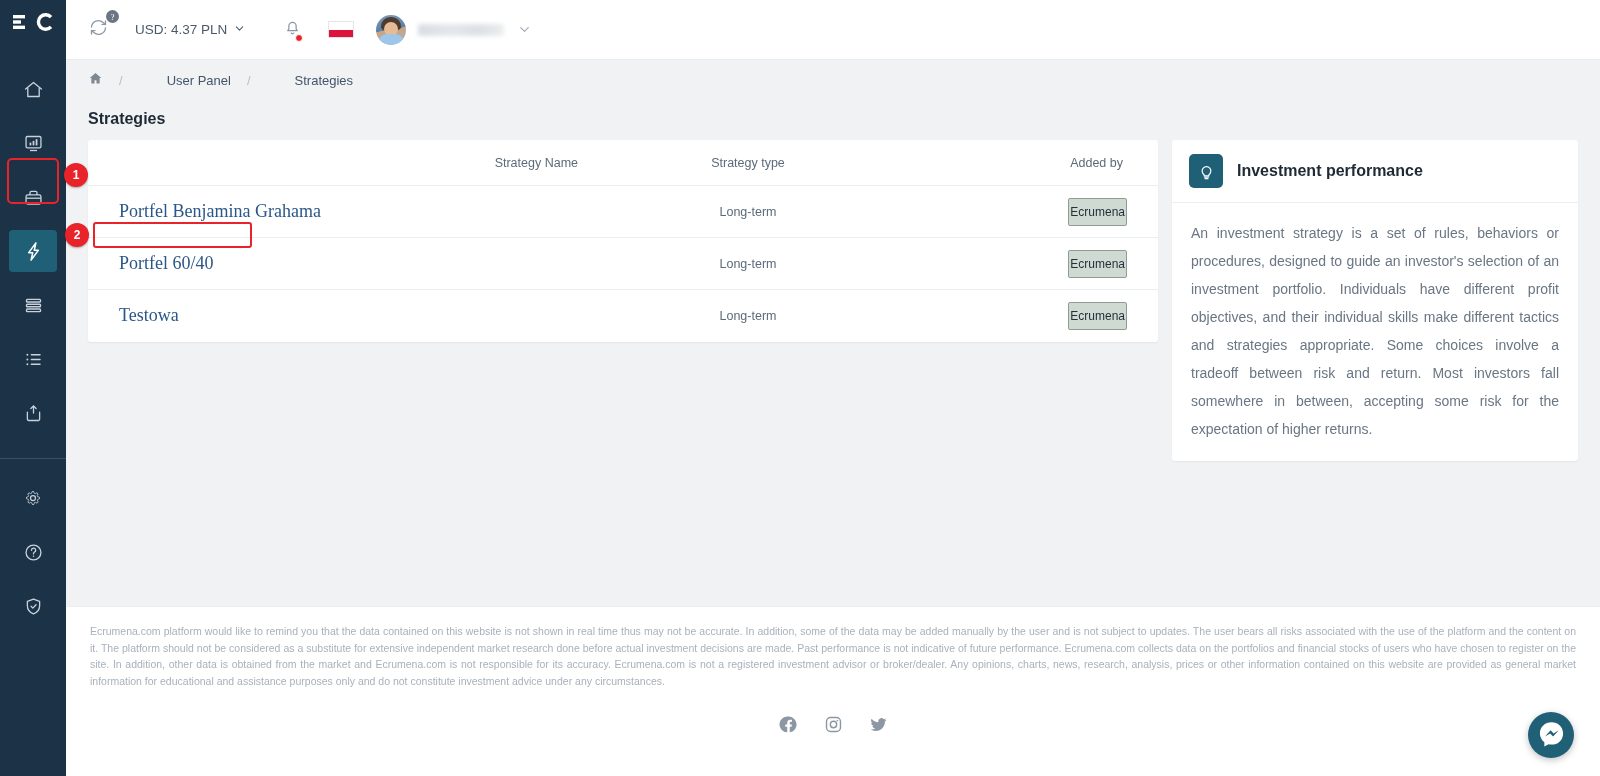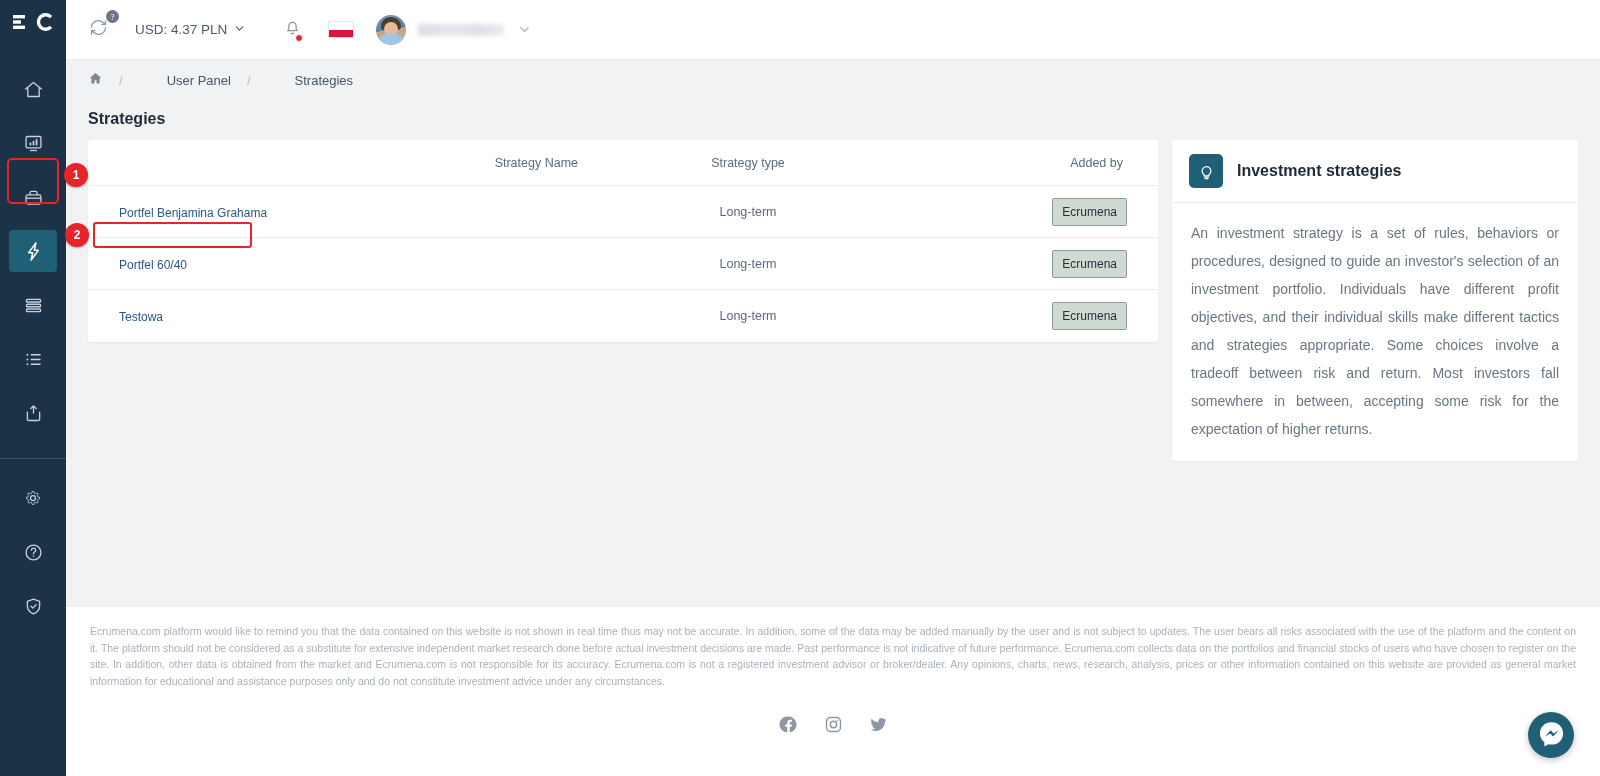--- a/index.html
+++ b/index.html
@@ -144,27 +144,27 @@
   }
   th.c1 { padding-left: 31px; }
   th.c2 { text-align: center; width: 340px; }
   th.c3 { text-align: right; padding-right: 35px; width: 240px; }
   td { border-bottom: 1px solid #eceef0; padding: 0; vertical-align: middle; height: 52px; }
   tr.last td { border-bottom: none; }
   td.c1 { padding-left: 31px; }
   td.c2 { text-align: center; font-size: 12.5px; color: #5c6b7a; }
   td.c3 { text-align: right; padding-right: 31px; }
   .strat-link {
-    font-size: 12px; color: #2b5788; cursor: pointer; text-decoration: none;
+    font-size: 18px; color: #2b5788; cursor: pointer; text-decoration: none; font-family: Liberation Serif, serif;
   }
   .ecru-btn {
     display: inline-block;
     font-size: 12px; color: #24313d;
     background: #cfdbd2; border: 1px solid #8e9d92;
-    border-radius: 2px; padding: 6px 9px; cursor: pointer;
+    border-radius: 2px; padding: 6px 1px; cursor: pointer;
     font-family: "Liberation Sans", sans-serif;
   }
 
   .card-info {
     flex: 1; background: #fff; border-radius: 3px;
     box-shadow: 0 1px 2px rgba(0,0,0,.06);
     min-height: 233px;
   }
   .info-head {
     display: flex; align-items: center; gap: 14px;
@@ -432,21 +432,21 @@
       </div>
 
       <div class="card-info">
         <div class="info-head">
           <div class="bulb-box">
             <svg width="19" height="19" viewBox="0 0 24 24" fill="none" stroke="#ffffff" stroke-width="1.5" stroke-linecap="round" stroke-linejoin="round">
               <path d="M9 16a5.5 5.5 0 1 1 6 0v1.6H9z"></path>
               <path d="M9.6 19.2h4.8M10.2 21h3.6"></path>
             </svg>
           </div>
-          <div class="info-title">Investment strategies</div>
+          <div class="info-title">Investment performance</div>
         </div>
         <div class="info-body">An investment strategy is a set of rules, behaviors or procedures, designed to guide an investor's selection of an investment portfolio. Individuals have different profit objectives, and their individual skills make different tactics and strategies appropriate. Some choices involve a tradeoff between risk and return. Most investors fall somewhere in between, accepting some risk for the expectation of higher returns.</div>
       </div>
     </div>
 
     <div class="footer">
       <div class="disclaimer">Ecrumena.com platform would like to remind you that the data contained on this website is not shown in real time thus may not be accurate. In addition, some of the data may be added manually by the user and is not subject to updates. The user bears all risks associated with the use of the platform and the content on it. The platform should not be considered as a substitute for extensive independent market research done before actual investment decisions are made. Past performance is not indicative of future performance. Ecrumena.com collects data on the portfolios and financial stocks of users who have chosen to register on the site. In addition, other data is obtained from the market and Ecrumena.com is not responsible for its accuracy. Ecrumena.com is not a registered investment advisor or broker/dealer. Any opinions, charts, news, research, analysis, prices or other information contained on this website are provided as general market information for educational and assistance purposes only and do not constitute investment advice under any circumstances.</div>
       <div class="socials">
         <span class="soc">
           <svg width="19" height="19" viewBox="0 0 24 24" fill="#8d97a4">

